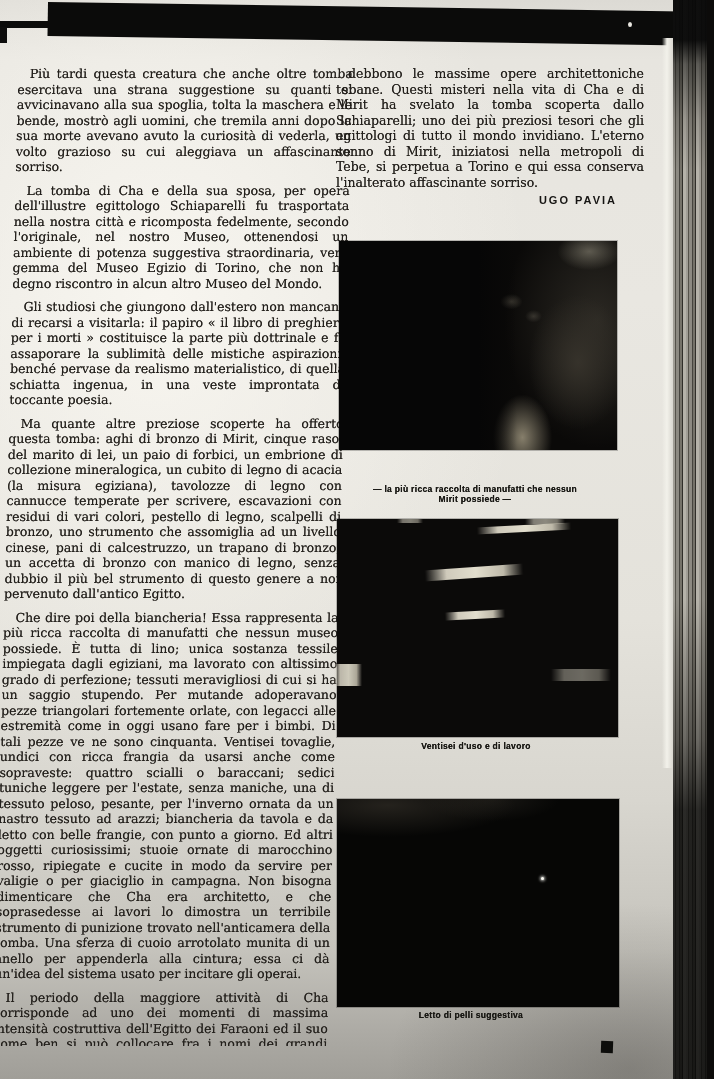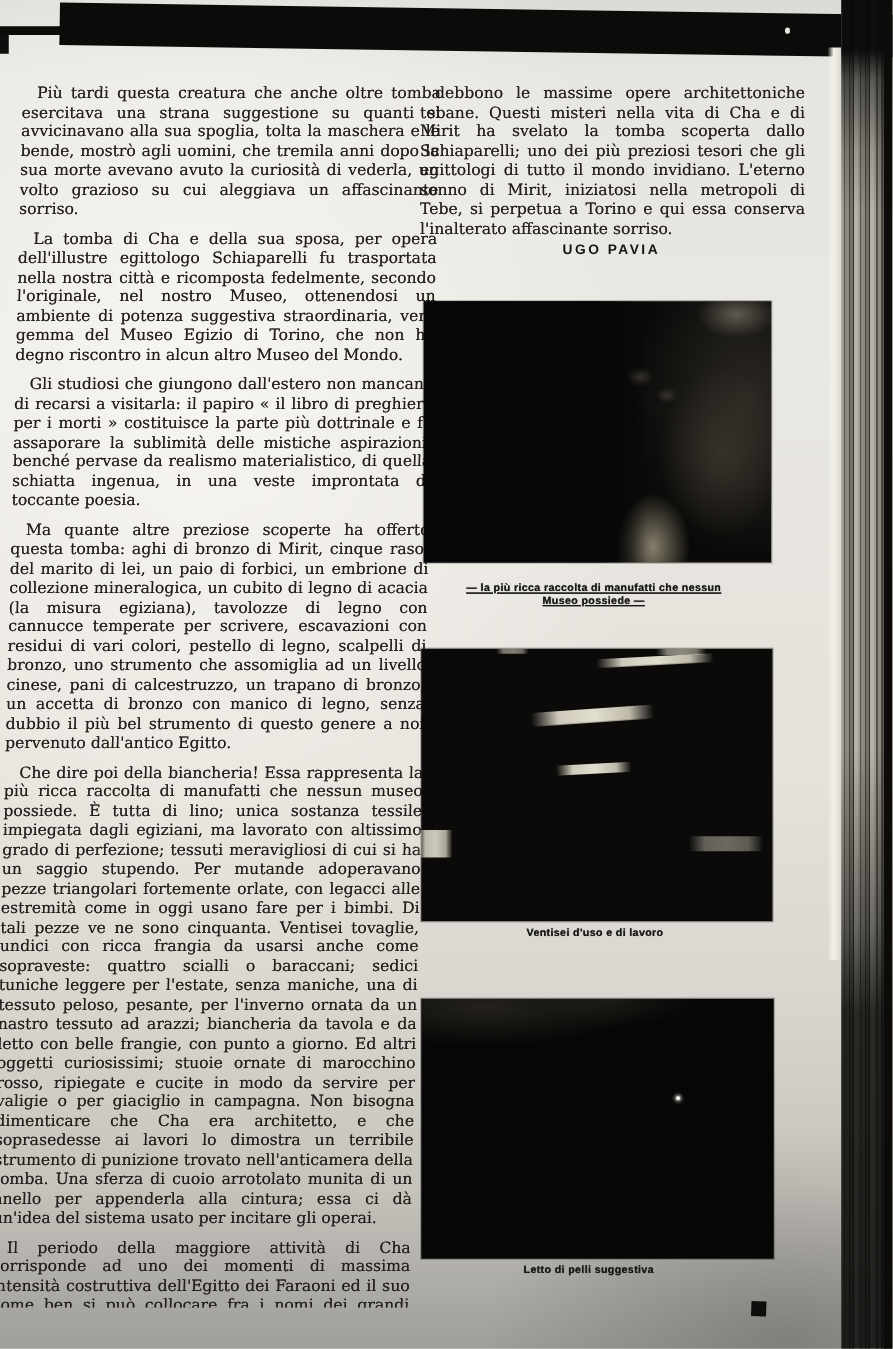--- a/index.html
+++ b/index.html
@@ -33,21 +33,21 @@
     left:18px;top:66px;width:335px;height:980px;overflow:hidden;
     transform:skewX(-1.5deg);transform-origin:0 0;
   }
   .col p{
     margin:0 0 8px 0;text-align:justify;text-indent:12px;
     font-size:12.5px;line-height:15.5px;color:#221f1b;
     text-shadow:0 0 0.4px rgba(30,26,22,0.75);
   }
   .right-col{left:336px;top:66px;width:308px;}
   .byline{
-    left:450px;top:194px;width:167px;text-align:left;
+    left:450px;top:194px;width:167px;text-align:right;
     font-family:"Liberation Sans",sans-serif;font-weight:bold;
     font-size:11px;letter-spacing:2px;color:#151412;
   }
 
   
   .photo{box-shadow:0 0 0 1px rgba(20,20,18,0.25);}
   .photo1{left:339px;top:241px;width:278px;height:209px;
     background:
       linear-gradient(90deg,#060606 0%,#060606 50%,rgba(6,6,6,0) 64%),
       radial-gradient(44px 26px at 90% 5%, rgba(150,145,128,0.55), rgba(150,145,128,0) 72%),
@@ -95,23 +95,23 @@
     <p>Che dire poi della biancheria! Essa rappresenta la più ricca raccolta di manufatti che nessun museo possiede. È tutta di lino; unica sostanza tessile impiegata dagli egiziani, ma lavorato con altissimo grado di perfezione; tessuti meravigliosi di cui si ha un saggio stupendo. Per mutande adoperavano pezze triangolari fortemente orlate, con legacci alle estremità come in oggi usano fare per i bimbi. Di tali pezze ve ne sono cinquanta. Ventisei tovaglie, undici con ricca frangia da usarsi anche come sopraveste: quattro scialli o baraccani; sedici tuniche leggere per l'estate, senza maniche, una di tessuto peloso, pesante, per l'inverno ornata da un nastro tessuto ad arazzi; biancheria da tavola e da letto con belle frangie, con punto a giorno. Ed altri oggetti curiosissimi; stuoie ornate di marocchino rosso, ripiegate e cucite in modo da servire per valigie o per giaciglio in campagna. Non bisogna dimenticare che Cha era architetto, e che soprasedesse ai lavori lo dimostra un terribile strumento di punizione trovato nell'anticamera della tomba. Una sferza di cuoio arrotolato munita di un anello per appenderla alla cintura; essa ci dà un'idea del sistema usato per incitare gli operai.</p>
     <p>Il periodo della maggiore attività di Cha corrisponde ad uno dei momenti di massima intensità costruttiva dell'Egitto dei Faraoni ed il suo nome ben si può collocare fra i nomi dei grandi architetti a cui si</p>
   </div>
 
   <div class="abs right-col col">
     <p>debbono le massime opere architettoniche tebane. Questi misteri nella vita di Cha e di Mirit ha svelato la tomba scoperta dallo Schiaparelli; uno dei più preziosi tesori che gli egittologi di tutto il mondo invidiano. L'eterno sonno di Mirit, iniziatosi nella metropoli di Tebe, si perpetua a Torino e qui essa conserva l'inalterato affascinante sorriso.</p>
   </div>
   <div class="abs byline">UGO PAVIA</div>
 
   <div class="abs photo photo1"></div>
-  <div class="caption" style="left:369px;top:465px;width:212px;text-decoration:underline;">
+  <div class="caption" style="left:369px;top:484px;width:212px;">
     <span style="display:block;">— la più ricca raccolta di manufatti che nessun</span>
-    <span style="display:block;">Museo possiede —</span>
+    <span style="display:block;">Mirit possiede —</span>
   </div>
 
   <div class="abs photo photo2">
     <div class="streak" style="left:60px;top:0;width:26px;height:4px;opacity:.55;"></div>
     <div class="streak" style="left:188px;top:0;width:40px;height:5px;opacity:.6;"></div>
     <div class="streak" style="left:140px;top:6px;width:94px;height:7px;transform:rotate(-3deg);"></div>
     <div class="streak" style="left:88px;top:48px;width:98px;height:11px;transform:rotate(-4deg);"></div>
     <div class="streak" style="left:108px;top:92px;width:60px;height:8px;transform:rotate(-3deg);"></div>
     <div class="streak" style="left:-3px;top:145px;width:28px;height:22px;opacity:.9;"></div>
     <div class="streak" style="left:214px;top:150px;width:60px;height:12px;opacity:.45;"></div>

